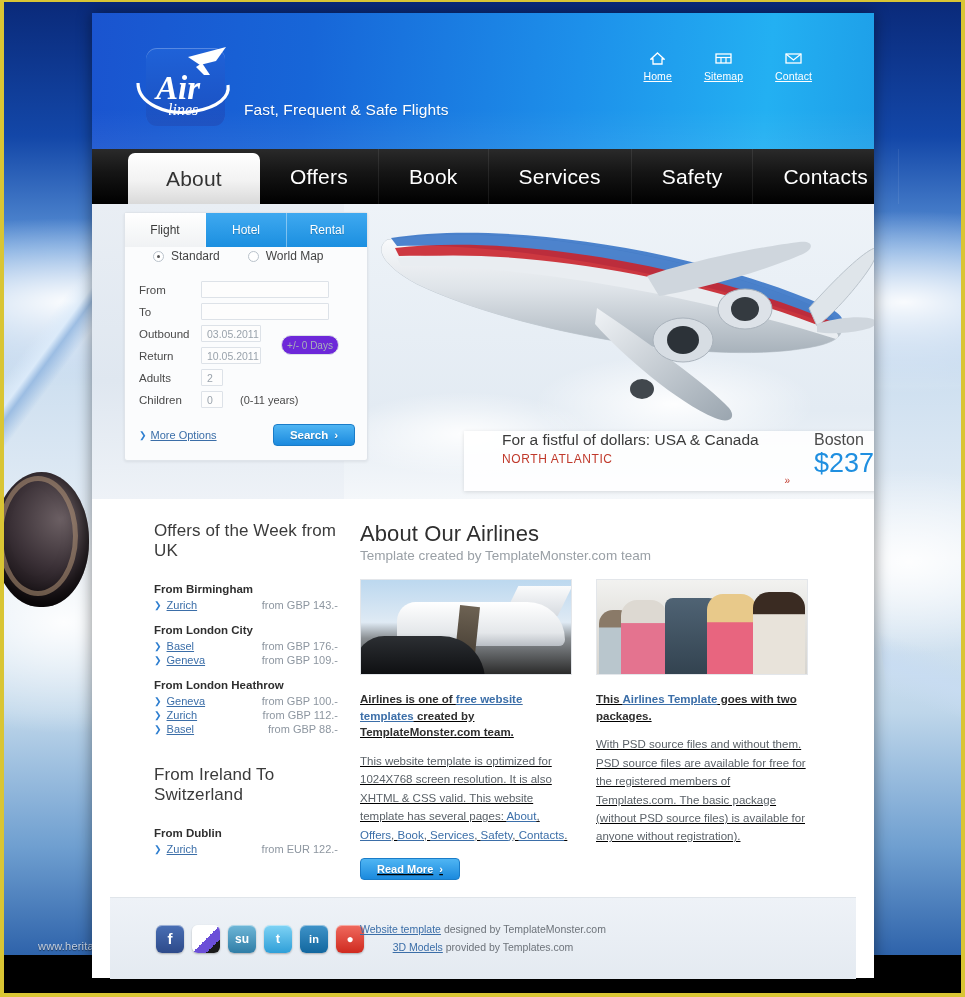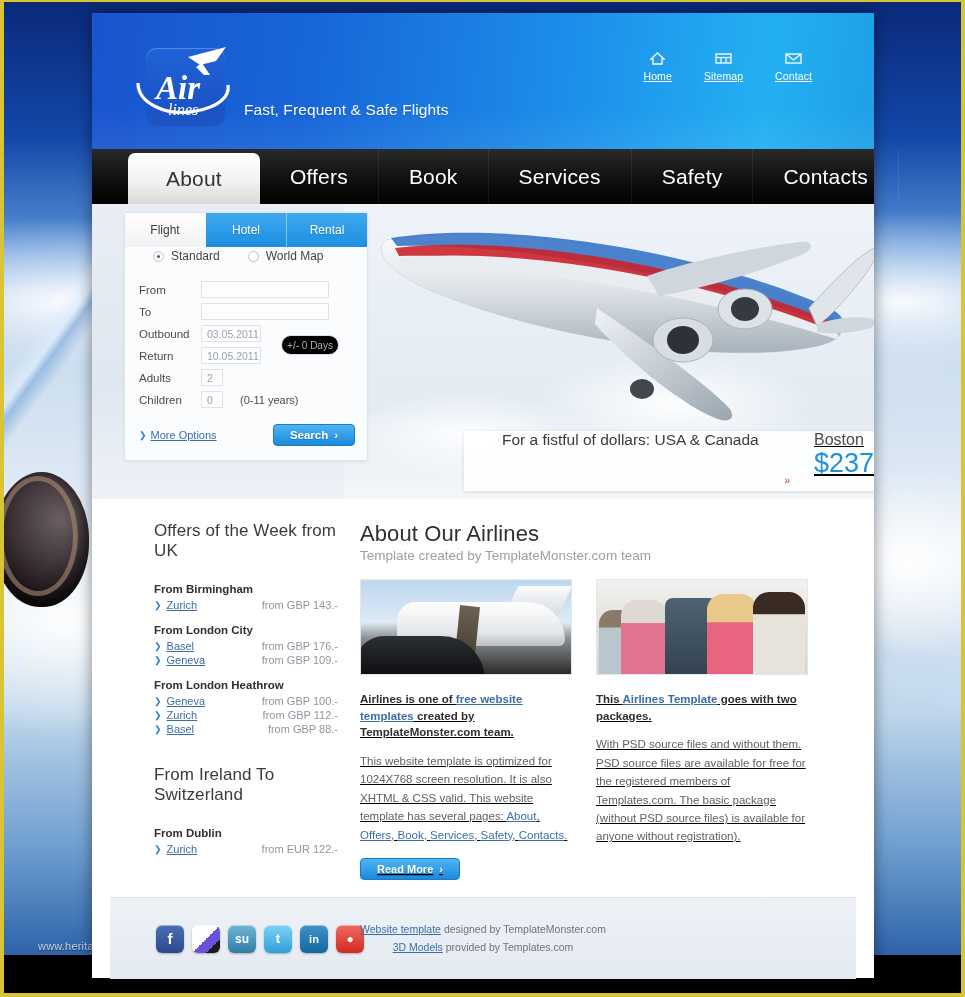--- a/index.html
+++ b/index.html
@@ -182,21 +182,21 @@
   .finput {
     height: 17px; border: 1px solid #dde2e8; background: #fdfdfd;
     font-size: 10.5px; color: #9aa3ac; padding: 0 5px; line-height: 16px;
     border-radius: 1px;
   }
   .finput.wide { width: 128px; }
   .finput.date { width: 60px; }
   .finput.num  { width: 22px; text-align: left; }
   #days-box {
     position: absolute; left: 142px; top: 10px;
-    width: 58px; height: 20px; border: 1px solid #dde2e8; background: #000000;
+    width: 58px; height: 20px; border: 1px solid #dde2e8; background: #6d28d9;
     font-size: 10px; color: #a7b0b8; display: flex; align-items: center; justify-content: center;
     border-radius: 10px;
   }
   .childnote { font-size: 11px; color: #4a4a4a; margin-left: 17px; }
   #booking-foot { display: flex; align-items: center; margin-top: 16px; }
   #more-options {
     font-size: 11px; color: #3b6ea8; text-decoration: underline; cursor: pointer;
   }
   #more-arrow { color: #2f7fd0; font-size: 9px; margin-right: 4px; }
   #search-btn {
@@ -212,21 +212,21 @@
   #promo {
     position: absolute; left: 372px; top: 227px; width: 468px; height: 60px;
     background: rgba(255,255,255,.88);
     box-shadow: 0 1px 4px rgba(0,0,0,.12);
     display: flex; 
   }
   #promo-left { flex: 1; padding-left: 38px; position: relative; }
   #promo-title { font-size: 15.5px; color: #3b3b3b; margin-bottom: 3px; }
   #promo-sub { font-size: 12px; color: #c0392b; letter-spacing: .6px; }
   #promo-arrow { position: absolute; right: 26px; bottom: 5px; color: #c0392b; font-size: 10px; letter-spacing:-2px;}
-  #promo-right { width: 118px; text-align: left; padding-right: 16px; text-decoration: underline; }
+  #promo-right { width: 118px; text-align: left; padding-right: 16px; }
   #promo-city { font-size: 16px; color: #4a4a4a; }
   #promo-price { font-size: 27px; color: #1f8fe0; font-weight: 500; line-height: 1.05; }
 
   
   #content { display: flex; padding: 22px 0 0 0; background:#fff; height: 398px; }
   #left-col { width: 268px; padding: 0 22px 0 62px; }
   #right-col { flex: 1; padding: 0 28px 0 0; }
 
   .side-title { font-size: 17px; color: #3b3b3b; font-weight: 400; margin-bottom: 22px; letter-spacing:.1px;}
   .offer-group { margin-bottom: 13px; }
@@ -472,20 +472,21 @@
               <span>Search</span>
               <span>›</span>
             </div>
           </div>
         </div>
       </div>
 
       <div id="promo">
         <div id="promo-left">
           <div id="promo-title">For a fistful of dollars: USA &amp; Canada</div>
+          <div id="promo-sub">NORTH ATLANTIC</div>
           <div id="promo-arrow">»</div>
         </div>
         <div id="promo-right">
           <div id="promo-city">Boston</div>
           <div id="promo-price">$237</div>
         </div>
       </div>
     </div>
 
     <div id="content">

